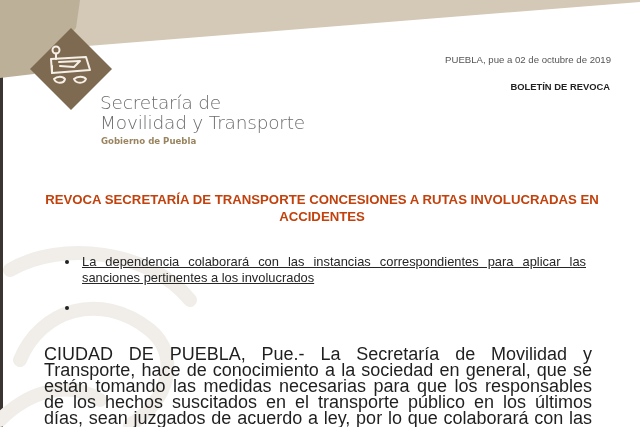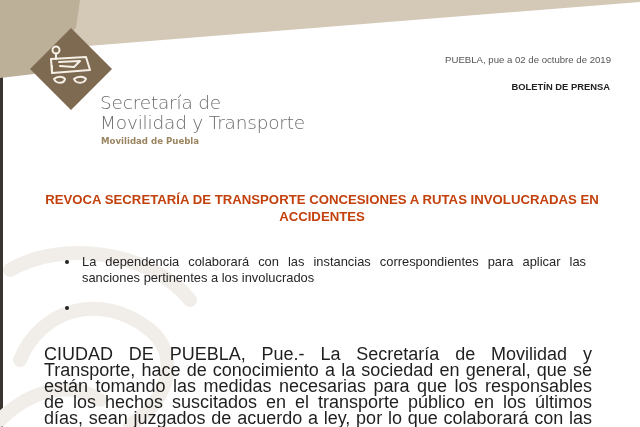--- a/index.html
+++ b/index.html
@@ -41,21 +41,21 @@
 
   .title {
     position: absolute; left: 38px; top: 191px; width: 568px;
     text-align: center; font-weight: bold; font-size: 13.2px; line-height: 17px;
     color: #c2410c;
   }
 
   .bullets {
     position: absolute; left: 62px; top: 254px; width: 524px;
     margin: 0; padding: 0; list-style: none;
-    font-size: 12.9px; line-height: 16px; color: #262626;
+    font-size: 12.9px; line-height: 16px; color: #262626; text-decoration: underline;
   }
   .bullets li { position: relative; padding-left: 20px; margin-bottom: 14px; text-align: justify; text-align-last: left; }
   .bullets li .dot {
     position: absolute; left: 3px; top: 6px; width: 4px; height: 4px; border-radius: 50%;
     background: #222;
   }
   .bullets li:nth-child(1) .txt { display: block; }
 
   .body-para {
     position: absolute; left: 44px; top: 346px; width: 548px;
@@ -91,24 +91,24 @@
     <path d="M22,45 L22,38"></path>
     <path d="M24,51 C27,48 33,48 35,51 C34,56 26,56 24,51 Z"></path>
     <path d="M44,51 C47,48 54,48 56,51 C54,56 46,56 44,51 Z"></path>
   </g>
 </svg>
 
 <div class="org-name">
   <div>Secretaría de</div>
   <div>Movilidad y Transporte</div>
 </div>
-<div class="org-sub">Movilidad de Puebla</div>
+<div class="org-sub">Gobierno de Puebla</div>
 
 <div class="date-line">PUEBLA, pue a 02 de octubre de 2019</div>
-<div class="bulletin-label">BOLETÍN DE PRENSA</div>
+<div class="bulletin-label">BOLETÍN DE REVOCA</div>
 
 <div class="title">REVOCA SECRETARÍA DE TRANSPORTE CONCESIONES A RUTAS INVOLUCRADAS EN ACCIDENTES</div>
 
 <ul class="bullets">
   <li>
     <span class="dot"></span>
     <span class="txt">La dependencia colaborará con las instancias correspondientes para aplicar las sanciones pertinentes a los involucrados</span>
   </li>
   <li>
     <span class="dot"></span>

